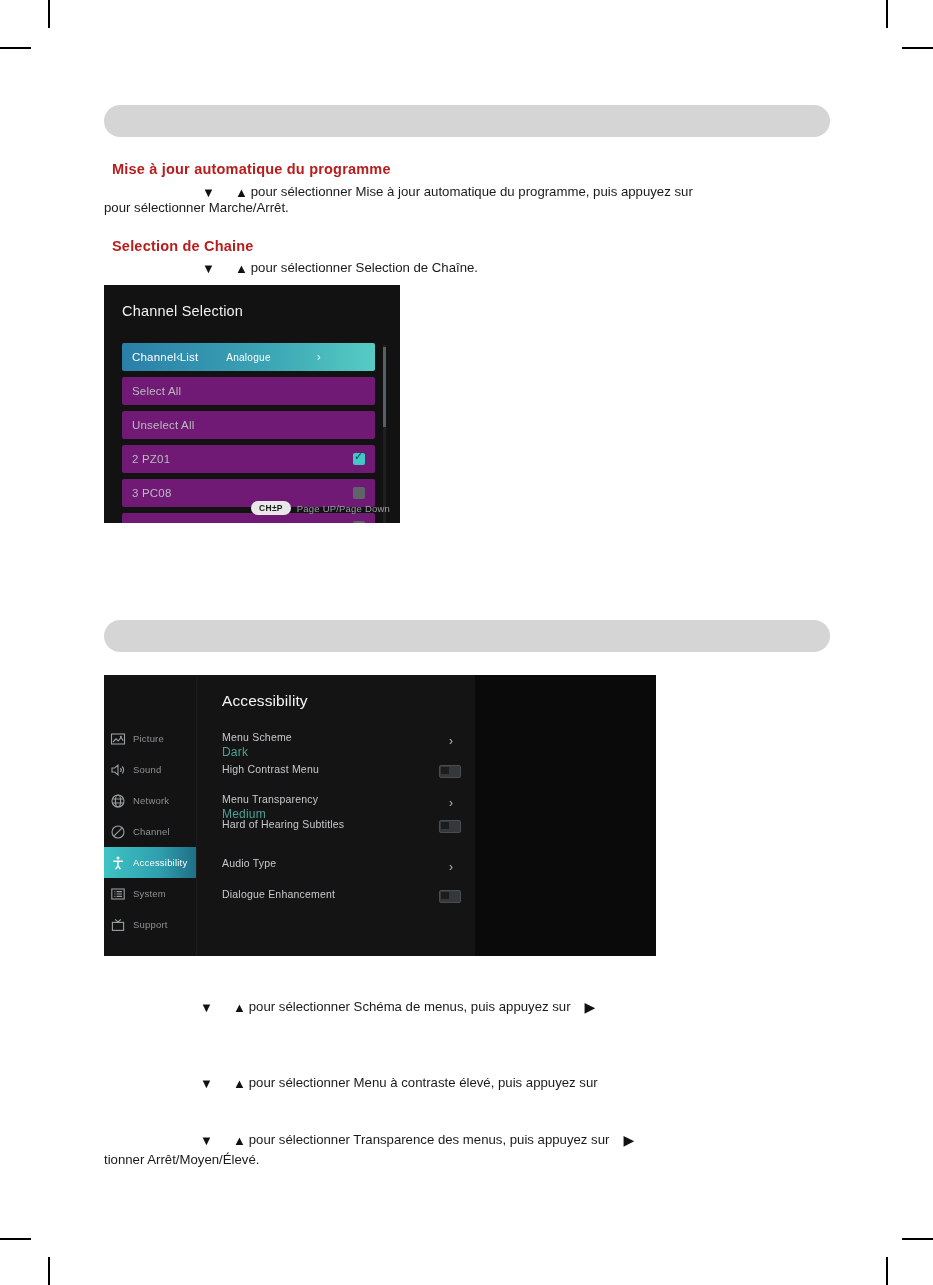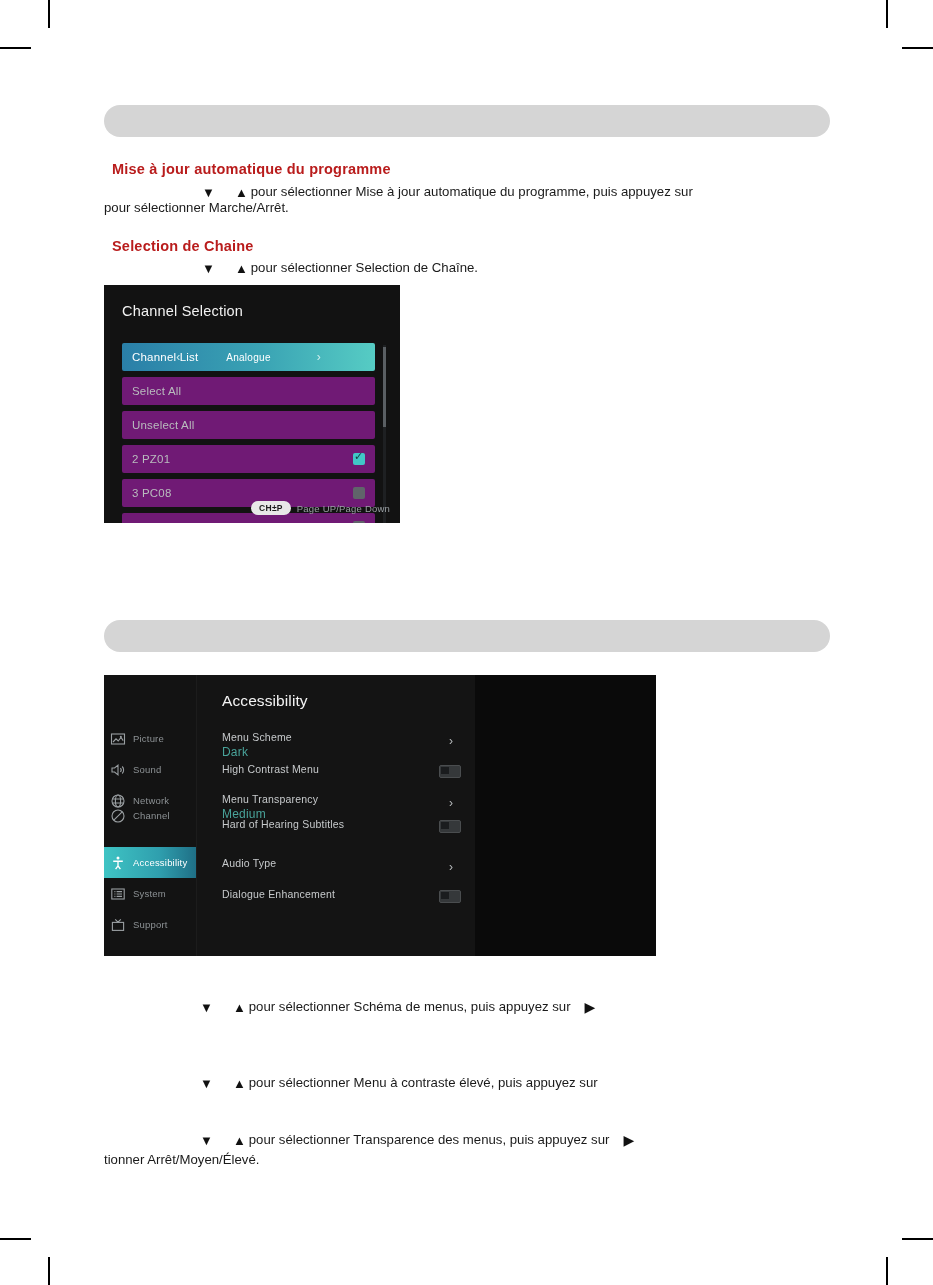--- a/index.html
+++ b/index.html
@@ -406,21 +406,21 @@
         <span class="ic">
           <svg width="16" height="16" viewBox="0 0 16 16" fill="none" stroke="#9a9fa2" stroke-width="1.1">
             <circle cx="8" cy="8" r="6"></circle>
             <ellipse cx="8" cy="8" rx="2.6" ry="6"></ellipse>
             <path d="M2.2 6h11.6M2.2 10h11.6"></path>
           </svg>
         </span>
         <span class="nm">Network</span>
       </div>
 
-      <div class="ac-item" style="top:125px;">
+      <div class="ac-item" style="top:141px;">
         <span class="ic">
           <svg width="16" height="16" viewBox="0 0 16 16" fill="none" stroke="#9a9fa2" stroke-width="1.1">
             <circle cx="8" cy="8" r="6"></circle>
             <path d="M3.8 12.2L12.2 3.8"></path>
           </svg>
         </span>
         <span class="nm">Channel</span>
       </div>
 
       <div class="ac-item sel" style="top:172px;">

